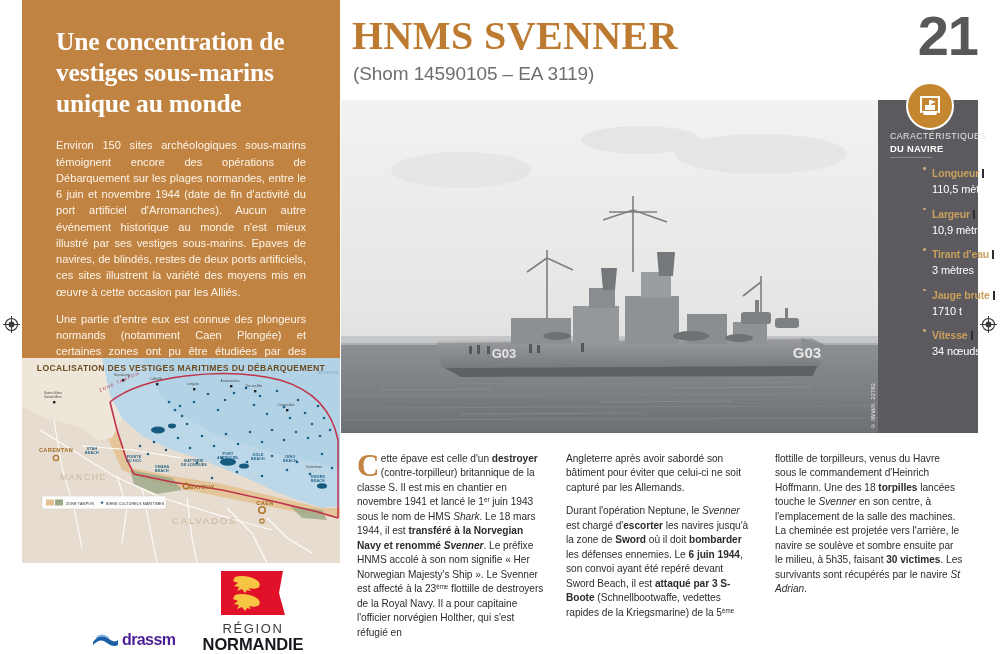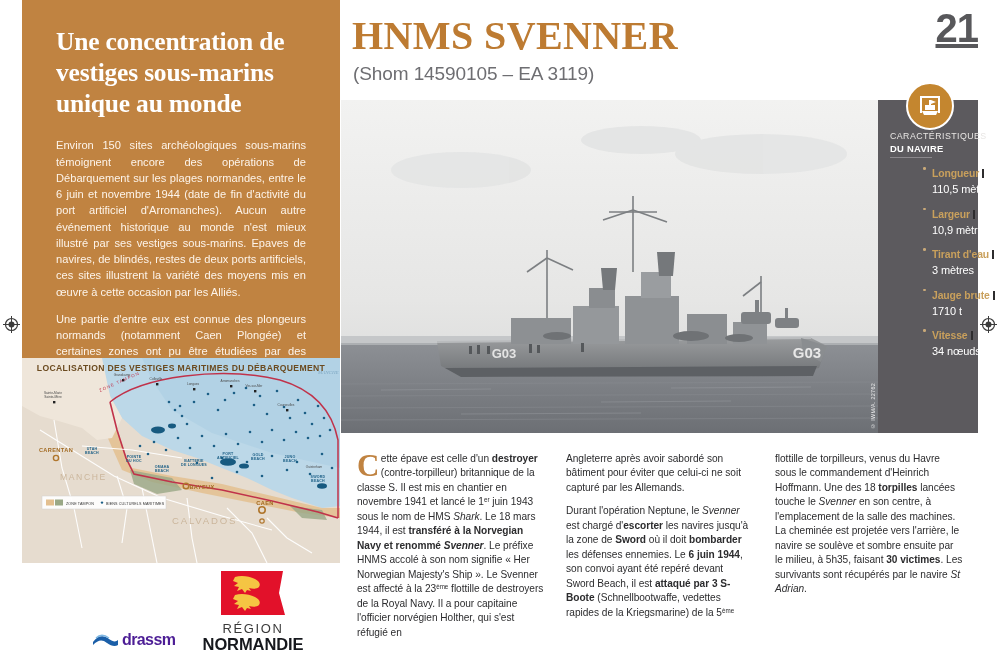--- a/index.html
+++ b/index.html
@@ -96,21 +96,21 @@
   .photo-credit{
     position:absolute;right:2px;bottom:4px;
     font-size:5.4px;color:#e9e9ea;letter-spacing:0.3px;
     writing-mode:vertical-rl;transform:rotate(180deg);
     white-space:nowrap;
   }
 
   
   .page-number{
     position:absolute;right:22px;top:8px;
-    font-size:40px;font-weight:bold;color:#58585b;letter-spacing:-1px;line-height:1;text-decoration:underline;
+    font-size:56px;font-weight:bold;color:#58585b;letter-spacing:-1px;line-height:1;
   }
   .right-panel{
     position:absolute;left:878px;top:100px;width:100px;height:333px;
     background:#5c5a5e;
   }
   .ship-badge{
     position:absolute;left:906px;top:82px;width:44px;height:44px;border-radius:50%;
     background:#c4862f;border:2px solid #ffffff;
     display:flex;align-items:center;justify-content:center;
   }

